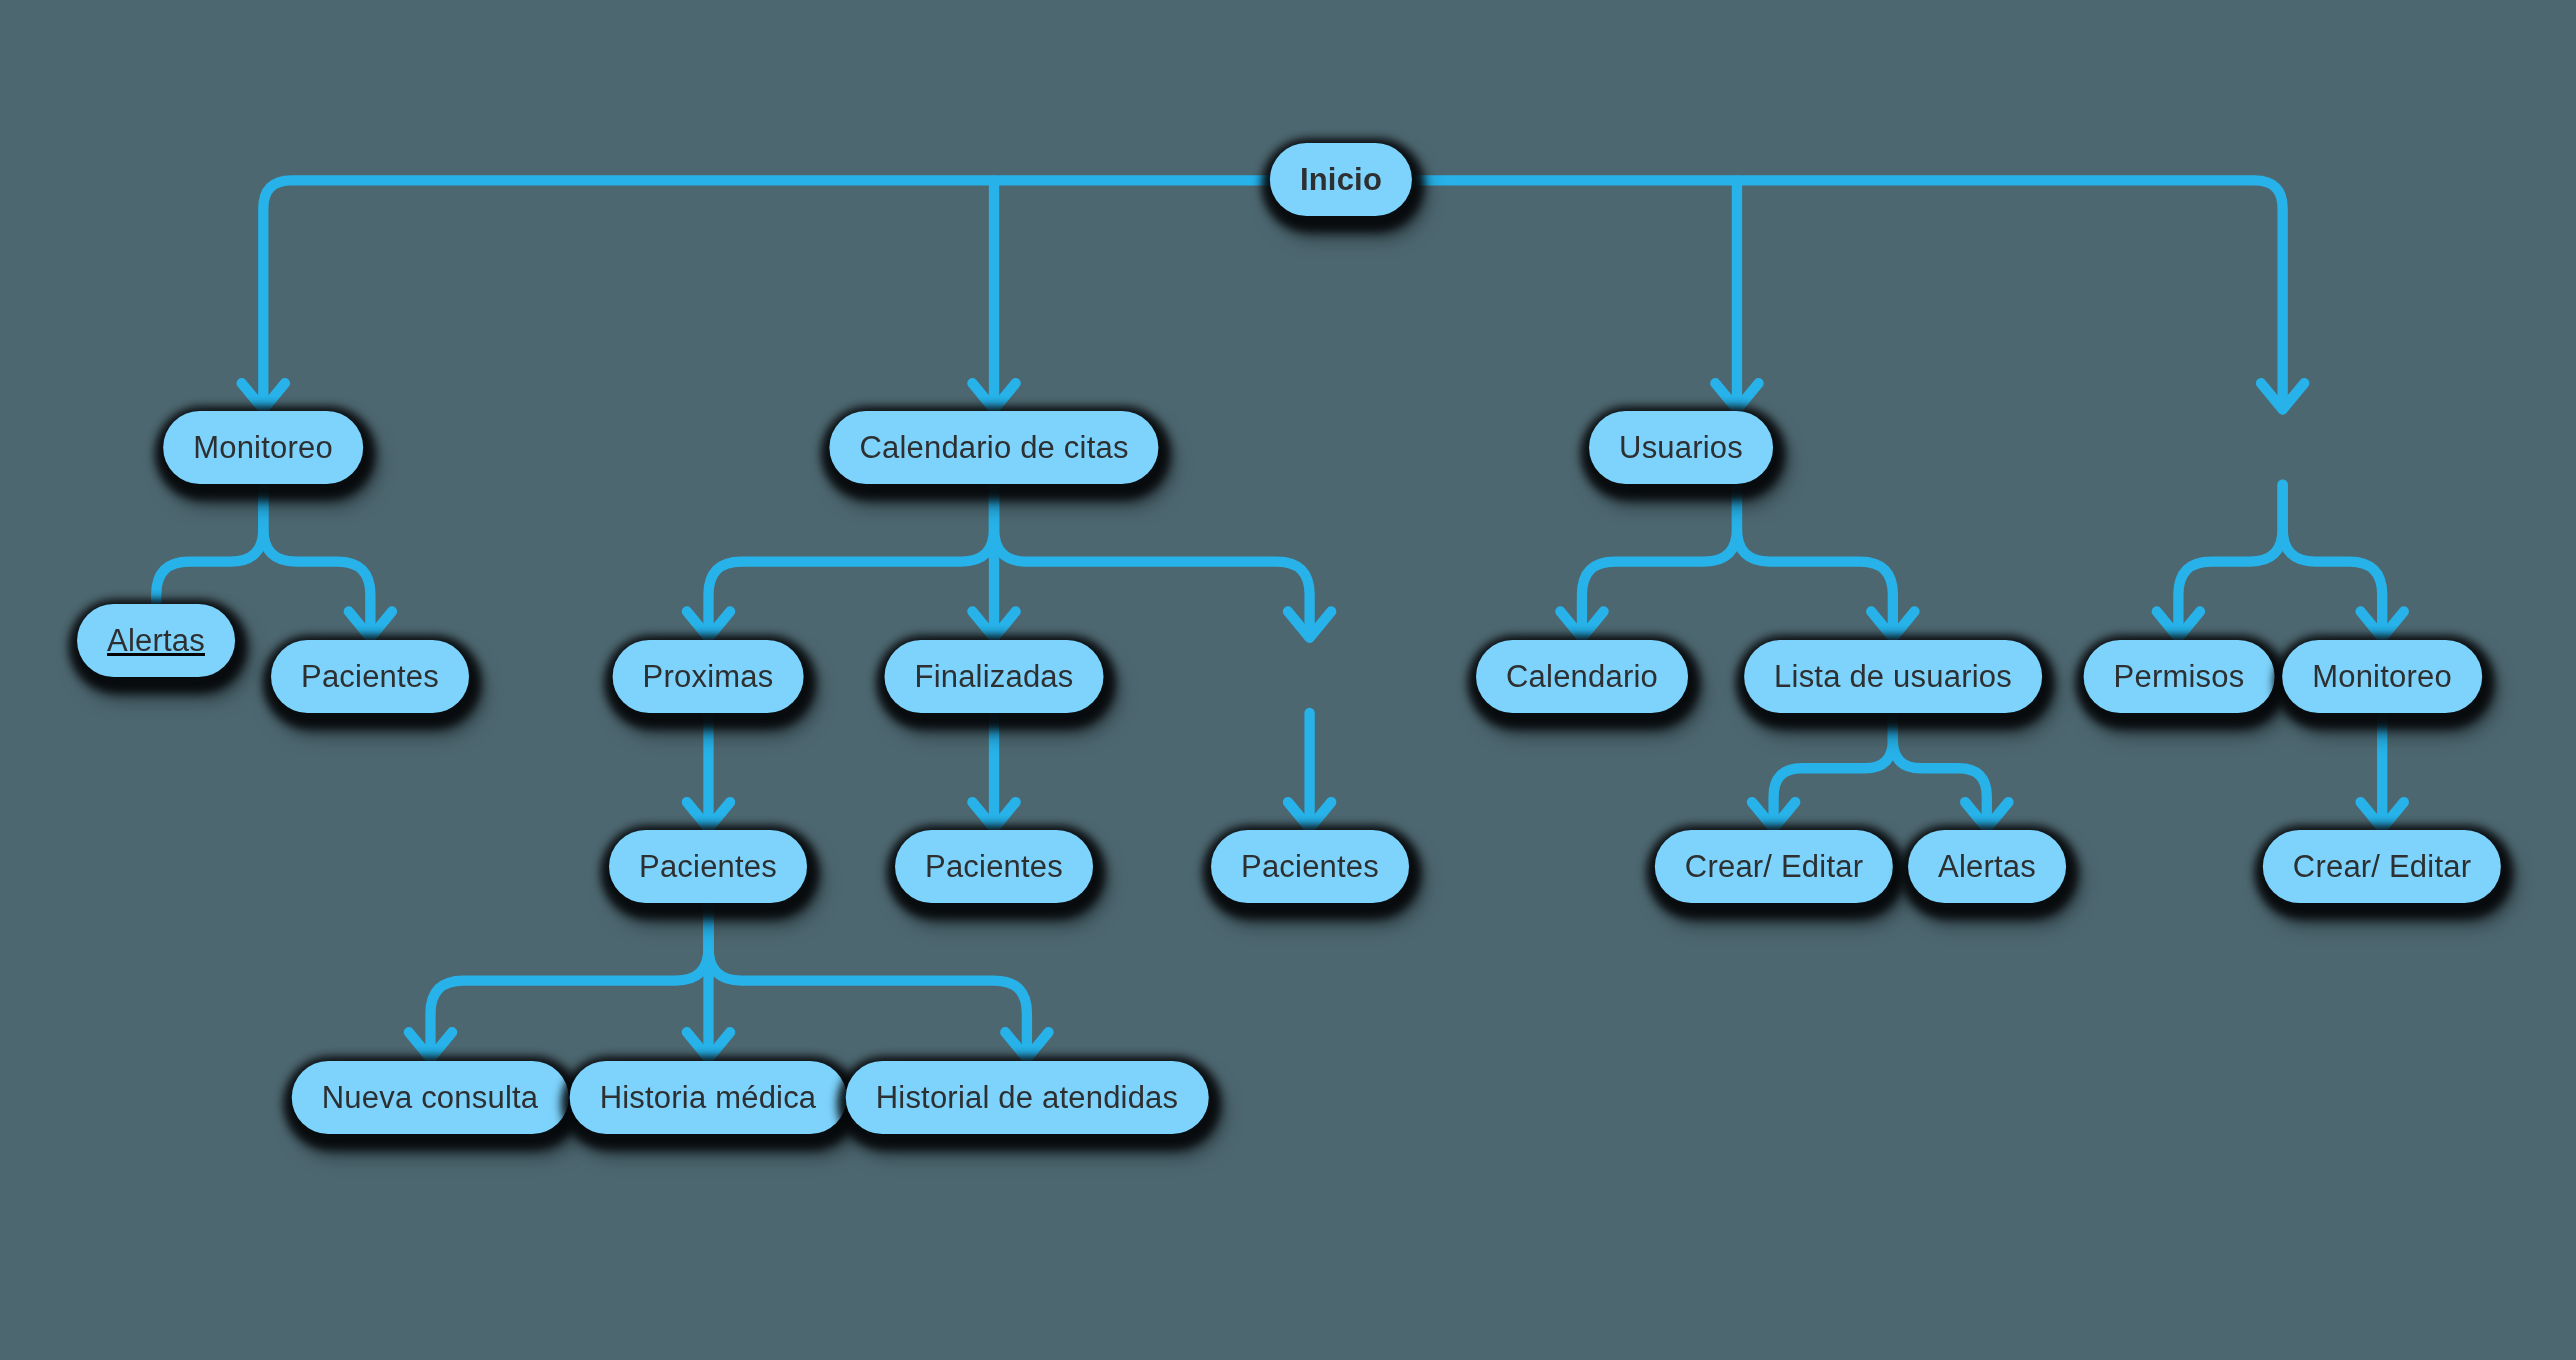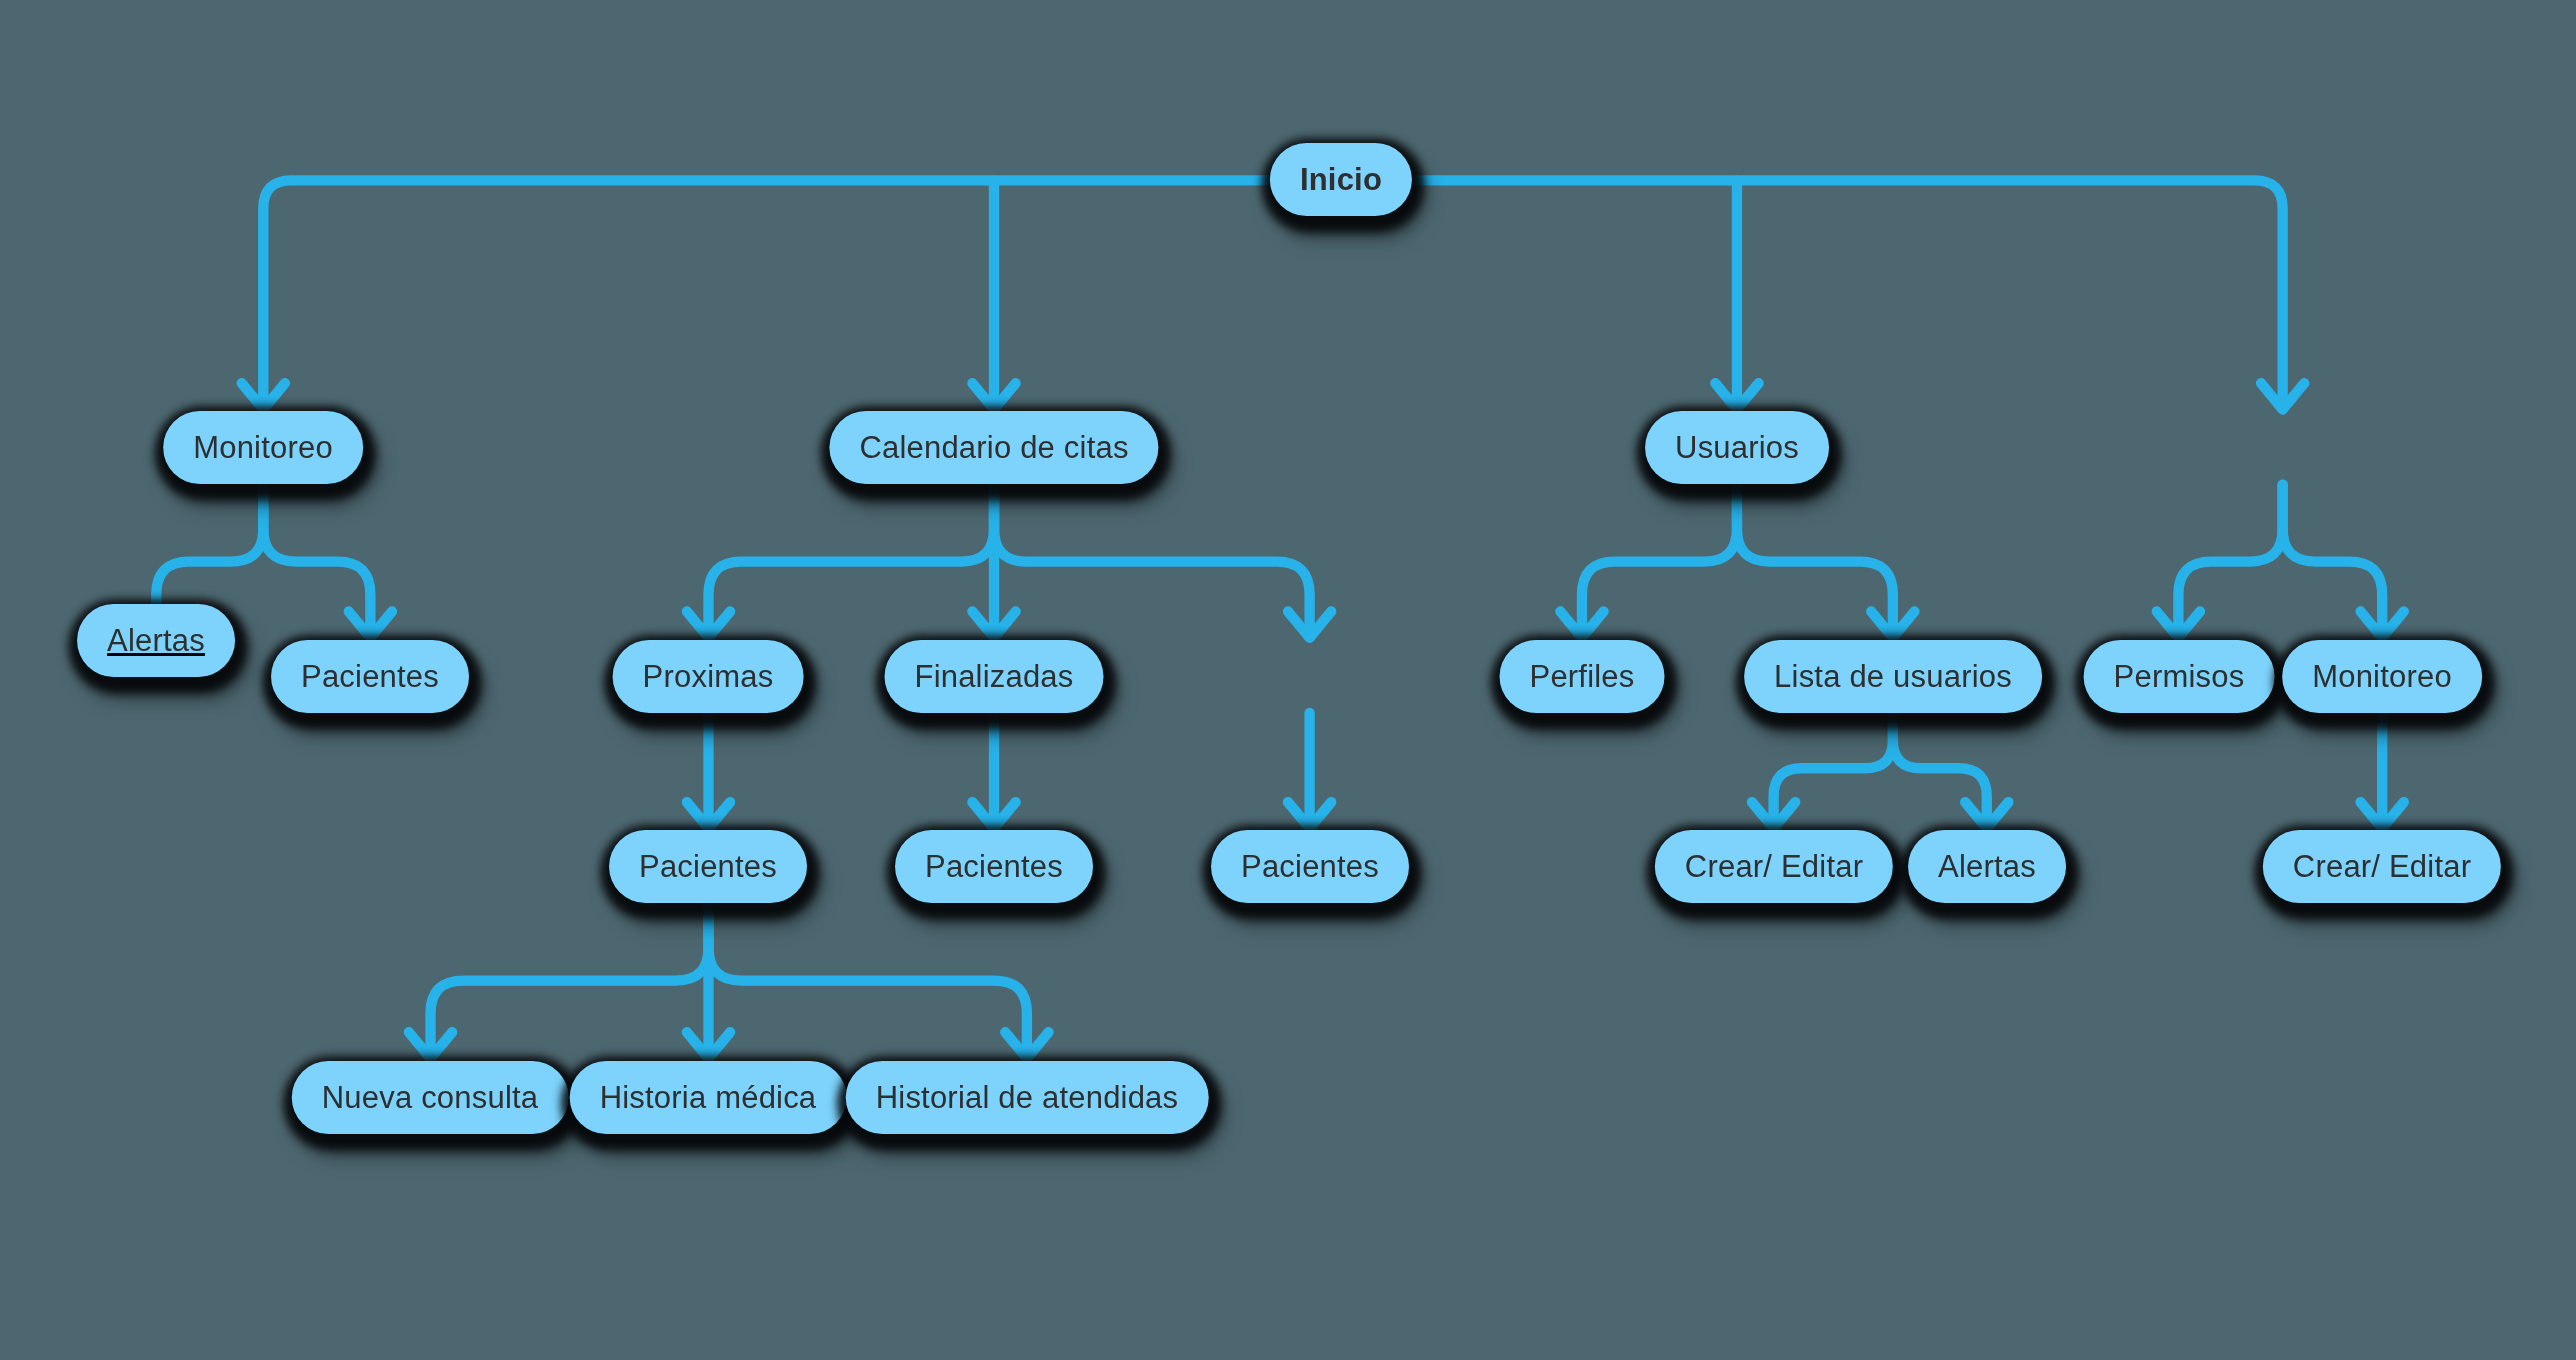--- a/index.html
+++ b/index.html
@@ -102,37 +102,37 @@
 
   <div class="node root" style="left: 1341px; top: 143px;">
     <span class="label">Inicio</span>
   </div>
   <div class="node" style="left: 263px; top: 411px;">
     <span class="label">Monitoreo</span>
   </div>
   <div class="node" style="left: 994px; top: 411px;">
     <span class="label">Calendario de citas</span>
   </div>
-  <div class="node" style="left: 1737px; top: 411px;">
+  <div class="node" style="left: 1681px; top: 411px;">
     <span class="label">Usuarios</span>
   </div>
   <div class="node" style="left: 156px; top: 604px; text-decoration: underline;">
     <span class="label">Alertas</span>
   </div>
   <div class="node" style="left: 370px; top: 640px;">
     <span class="label">Pacientes</span>
   </div>
   <div class="node" style="left: 708px; top: 640px;">
     <span class="label">Proximas</span>
   </div>
   <div class="node" style="left: 994px; top: 640px;">
     <span class="label">Finalizadas</span>
   </div>
   <div class="node" style="left: 1582px; top: 640px;">
-    <span class="label">Perfiles</span>
+    <span class="label">Calendario</span>
   </div>
   <div class="node" style="left: 1893px; top: 640px;">
     <span class="label">Lista de usuarios</span>
   </div>
   <div class="node" style="left: 2179px; top: 640px;">
     <span class="label">Permisos</span>
   </div>
   <div class="node" style="left: 2382px; top: 640px;">
     <span class="label">Monitoreo</span>
   </div>

